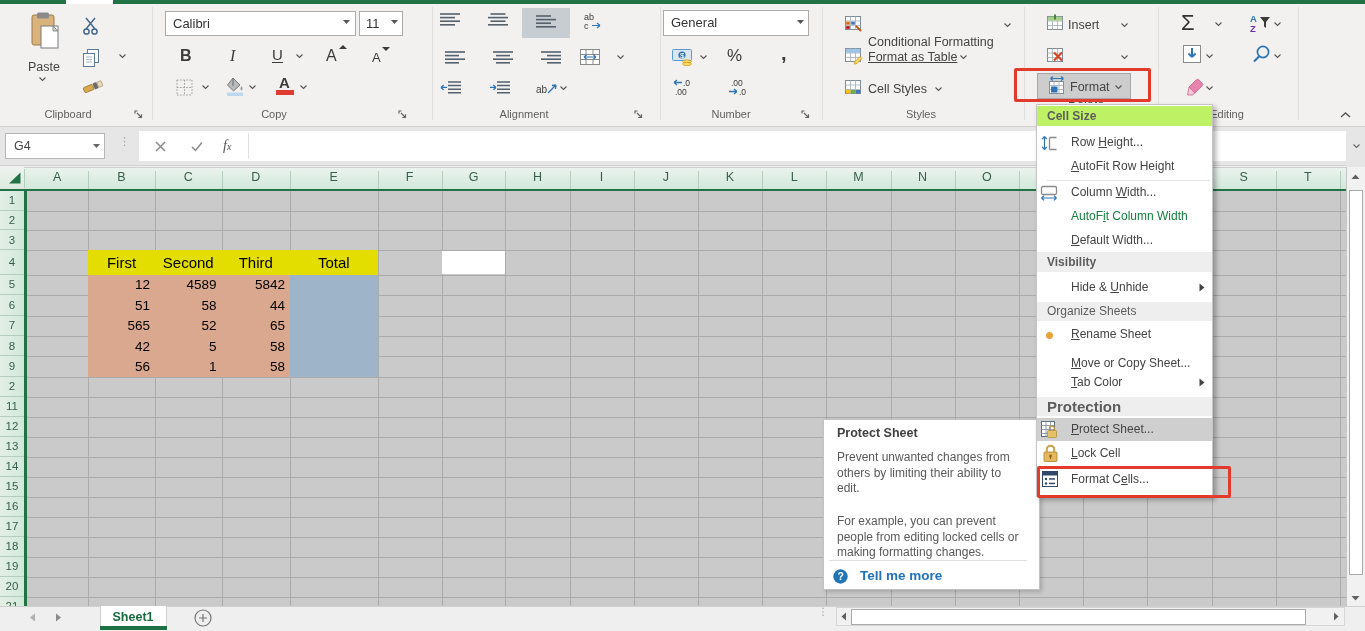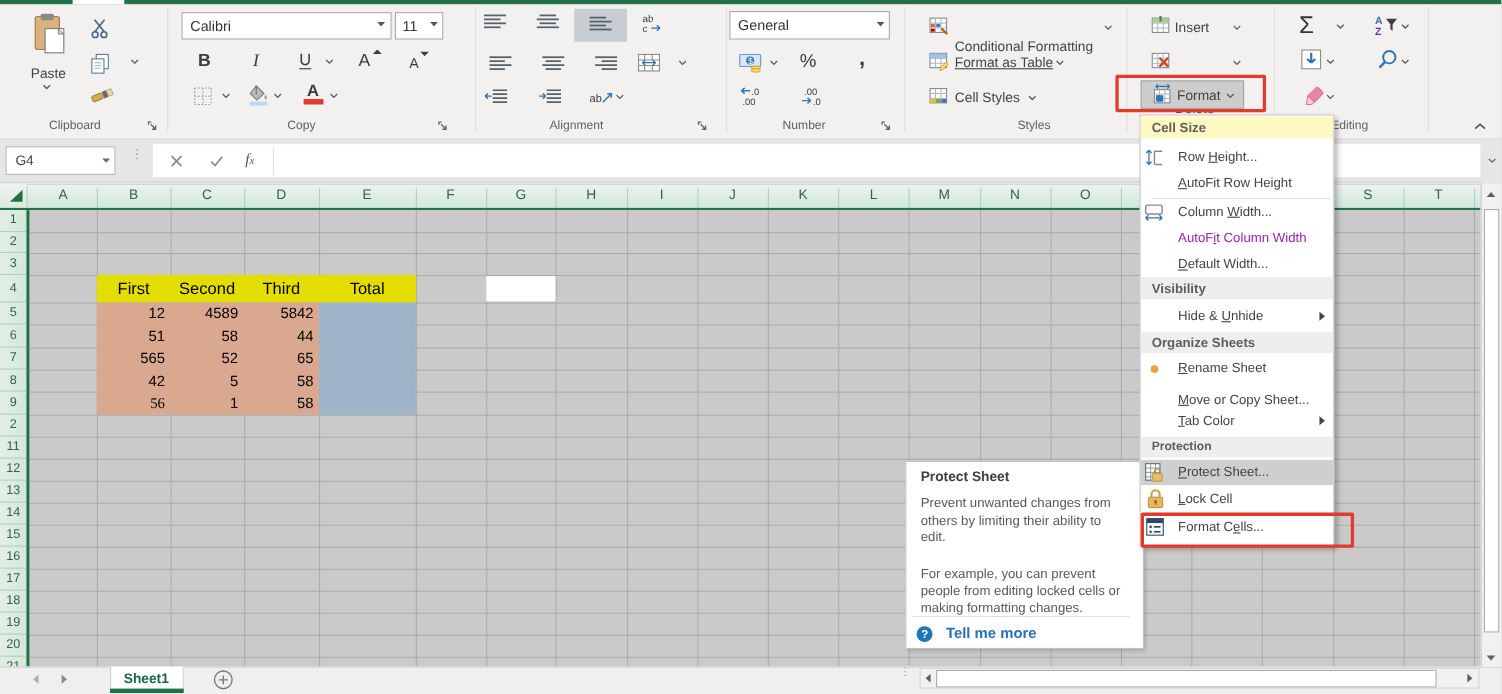--- a/index.html
+++ b/index.html
@@ -17,21 +17,21 @@
 <div class="ab" style="left:432px;top:7px;width:1px;height:113px;background:#dedede"></div>
 <div class="ab" style="left:660px;top:7px;width:1px;height:113px;background:#dedede"></div>
 <div class="ab" style="left:822px;top:7px;width:1px;height:113px;background:#dedede"></div>
 <div class="ab" style="left:1024px;top:7px;width:1px;height:113px;background:#dedede"></div>
 <div class="ab" style="left:1158px;top:7px;width:1px;height:113px;background:#dedede"></div>
 <div class="ab" style="left:1298px;top:7px;width:1px;height:113px;background:#dedede"></div>
 <div class="lbl" style="left:68px;top:108px;">Clipboard</div>
 <div class="lbl" style="left:274px;top:108px;">Copy</div>
 <div class="lbl" style="left:524px;top:108px;">Alignment</div>
 <div class="lbl" style="left:731px;top:108px;">Number</div>
-<div class="lbl" style="left:921px;top:108px;margin-left:19px;">Styles</div>
+<div class="lbl" style="left:921px;top:108px;">Styles</div>
 <div class="lbl" style="left:1227px;top:108px;">Editing</div>
 <svg class="ab" style="left:134px;top:110px" width="10" height="10">
     <path d="M1 3.5 V1 H3.5 M3 3 L7.5 7.5 M7.5 4.2 V7.5 H4.2" stroke="#636363" stroke-width="1.2" fill="none"></path>
   </svg>
 <svg class="ab" style="left:398px;top:110px" width="10" height="10">
     <path d="M1 3.5 V1 H3.5 M3 3 L7.5 7.5 M7.5 4.2 V7.5 H4.2" stroke="#636363" stroke-width="1.2" fill="none"></path>
   </svg>
 <svg class="ab" style="left:634px;top:110px" width="10" height="10">
     <path d="M1 3.5 V1 H3.5 M3 3 L7.5 7.5 M7.5 4.2 V7.5 H4.2" stroke="#636363" stroke-width="1.2" fill="none"></path>
   </svg>
@@ -454,21 +454,21 @@
 <div class="ab" style="left:138.5px;top:83.80000000000001px;width:120px;height:20.399999999999977px;display:flex;align-items:center;justify-content:flex-end;font-size:13.5px;color:#000;">5842</div>
 <div class="ab" style="left:3.5px;top:104.19999999999999px;width:120px;height:20.400000000000034px;display:flex;align-items:center;justify-content:flex-end;font-size:13.5px;color:#000;">51</div>
 <div class="ab" style="left:70.0px;top:104.19999999999999px;width:120px;height:20.400000000000034px;display:flex;align-items:center;justify-content:flex-end;font-size:13.5px;color:#000;">58</div>
 <div class="ab" style="left:138.5px;top:104.19999999999999px;width:120px;height:20.400000000000034px;display:flex;align-items:center;justify-content:flex-end;font-size:13.5px;color:#000;">44</div>
 <div class="ab" style="left:3.5px;top:124.60000000000002px;width:120px;height:20.399999999999977px;display:flex;align-items:center;justify-content:flex-end;font-size:13.5px;color:#000;">565</div>
 <div class="ab" style="left:70.0px;top:124.60000000000002px;width:120px;height:20.399999999999977px;display:flex;align-items:center;justify-content:flex-end;font-size:13.5px;color:#000;">52</div>
 <div class="ab" style="left:138.5px;top:124.60000000000002px;width:120px;height:20.399999999999977px;display:flex;align-items:center;justify-content:flex-end;font-size:13.5px;color:#000;">65</div>
 <div class="ab" style="left:3.5px;top:145.0px;width:120px;height:20.399999999999977px;display:flex;align-items:center;justify-content:flex-end;font-size:13.5px;color:#000;">42</div>
 <div class="ab" style="left:70.0px;top:145.0px;width:120px;height:20.399999999999977px;display:flex;align-items:center;justify-content:flex-end;font-size:13.5px;color:#000;">5</div>
 <div class="ab" style="left:138.5px;top:145.0px;width:120px;height:20.399999999999977px;display:flex;align-items:center;justify-content:flex-end;font-size:13.5px;color:#000;">58</div>
-<div class="ab" style="left:3.5px;top:165.39999999999998px;width:120px;height:20.400000000000034px;display:flex;align-items:center;justify-content:flex-end;font-size:13.5px;color:#000;font-family:Liberation Serif, serif;">56</div>
+<div class="ab" style="left:3.5px;top:165.39999999999998px;width:120px;height:20.400000000000034px;display:flex;align-items:center;justify-content:flex-end;font-size:13.5px;color:#000;">56</div>
 <div class="ab" style="left:70.0px;top:165.39999999999998px;width:120px;height:20.400000000000034px;display:flex;align-items:center;justify-content:flex-end;font-size:13.5px;color:#000;">1</div>
 <div class="ab" style="left:138.5px;top:165.39999999999998px;width:120px;height:20.400000000000034px;display:flex;align-items:center;justify-content:flex-end;font-size:13.5px;color:#000;">58</div>
 </div>
 <div class="ab" style="left:0;top:606px;width:1365px;height:25px;background:#efefef;border-top:1px solid #cfcfcf"></div>
 <svg class="ab" style="left:28px;top:613px" width="8" height="9">
     <path d="M7 0.5 L2 4.5 L7 8.5 Z" fill="#b0b0b0"></path>
   </svg>
 <svg class="ab" style="left:55px;top:613px" width="8" height="9">
     <path d="M1 0.5 L6 4.5 L1 8.5 Z" fill="#8a8a8a"></path>
   </svg>
@@ -501,47 +501,47 @@
 <div class="ab" style="left:837px;top:426px;font-size:12.5px;font-weight:bold;color:#404040;">Protect Sheet</div>
 <div class="ab" style="left:837px;top:450px;width:180px;font-size:12px;color:#595959;line-height:15.6px;">Prevent unwanted changes from others by limiting their ability to edit.</div>
 <div class="ab" style="left:837px;top:514px;width:185px;font-size:12px;color:#595959;line-height:15.6px;">For example, you can prevent people from editing locked cells or making formatting changes.</div>
 <div class="ab" style="left:829px;top:560px;width:198px;height:1px;background:#e0e0e0"></div>
 <svg class="ab" style="left:833px;top:569px" width="15" height="15">
     <circle cx="7.5" cy="7.5" r="7.2" fill="#2076b5"></circle>
     <text x="4.6" y="11.4" font-size="10.5" font-weight="bold" fill="#fff" font-family="Liberation Sans">?</text>
   </svg>
 <div class="ab" style="left:860px;top:568px;font-size:13.5px;font-weight:bold;color:#2272ba;">Tell me more</div>
 <div class="ab" style="left:1036px;top:104px;width:177px;height:393px;background:#fff;border:1px solid #c5c5c5;box-shadow:3px 3px 5px rgba(0,0,0,0.3);"></div>
-<div class="ab" style="left:1037px;top:105.5px;width:175px;height:20.0px;background:#fef9c3;display:flex;align-items:center;">
+<div class="ab" style="left:1037px;top:105.5px;width:175px;height:20.0px;background:#bef264;display:flex;align-items:center;">
     <span style="padding-left:10px;font-size:12px;font-weight:bold;color:#5d5d5d;">Cell Size</span>
   </div>
 <div class="ab" style="left:1071px;top:135px;font-size:12px;color:#444;white-space:nowrap;">Row <u>H</u>eight...</div>
 <div class="ab" style="left:1071px;top:158.5px;font-size:12px;color:#444;white-space:nowrap;"><u>A</u>utoFit Row Height</div>
 <div class="ab" style="left:1047px;top:179.8px;width:163px;height:1px;background:#e3e3e3"></div>
 <div class="ab" style="left:1071px;top:184.5px;font-size:12px;color:#444;white-space:nowrap;">Column <u>W</u>idth...</div>
-<div class="ab" style="left:1071px;top:208.5px;font-size:12px;color:#a21caf;white-space:nowrap;">AutoF<u>i</u>t Column Width</div>
+<div class="ab" style="left:1071px;top:208.5px;font-size:12px;color:#15803d;white-space:nowrap;">AutoF<u>i</u>t Column Width</div>
 <div class="ab" style="left:1071px;top:232.5px;font-size:12px;color:#444;white-space:nowrap;"><u>D</u>efault Width...</div>
 <div class="ab" style="left:1037px;top:252px;width:175px;height:19.5px;background:#eeeeee;display:flex;align-items:center;">
     <span style="padding-left:10px;font-size:12px;font-weight:bold;color:#5d5d5d;">Visibility</span>
   </div>
 <div class="ab" style="left:1071px;top:279.5px;font-size:12px;color:#444;white-space:nowrap;">Hide &amp; <u>U</u>nhide</div>
 <svg class="ab" style="left:1199px;top:283.0px" width="6" height="9">
     <path d="M0.5 0.5 L5.5 4.5 L0.5 8.5 Z" fill="#444"></path>
   </svg>
 <div class="ab" style="left:1037px;top:301.5px;width:175px;height:19.5px;background:#eeeeee;display:flex;align-items:center;">
-    <span style="padding-left:10px;font-size:12px;font-weight:bold;color:#5d5d5d;">Organize Sheets</span>
+    <span style="padding-left:10px;font-size:12px;font-weight:normal;color:#5d5d5d;">Organize Sheets</span>
   </div>
 <div class="ab" style="left:1071px;top:327px;font-size:12px;color:#444;white-space:nowrap;"><u>R</u>ename Sheet</div>
 <div class="ab" style="left:1071px;top:356px;font-size:12px;color:#444;white-space:nowrap;"><u>M</u>ove or Copy Sheet...</div>
 <div class="ab" style="left:1071px;top:375px;font-size:12px;color:#444;white-space:nowrap;"><u>T</u>ab Color</div>
 <svg class="ab" style="left:1199px;top:378.0px" width="6" height="9">
     <path d="M0.5 0.5 L5.5 4.5 L0.5 8.5 Z" fill="#444"></path>
   </svg>
 <div class="ab" style="left:1037px;top:396.5px;width:175px;height:19.5px;background:#eeeeee;display:flex;align-items:center;">
-    <span style="padding-left:10px;font-size:11px;font-weight:bold;color:#5d5d5d;">Protection</span>
+    <span style="padding-left:10px;font-size:15px;font-weight:bold;color:#5d5d5d;">Protection</span>
   </div>
 <div class="ab" style="left:1037px;top:418.0px;width:175px;height:23px;background:#cfcfcf;"></div>
 <div class="ab" style="left:1071px;top:421.5px;font-size:12px;color:#444;white-space:nowrap;"><u>P</u>rotect Sheet...</div>
 <div class="ab" style="left:1071px;top:445.5px;font-size:12px;color:#444;white-space:nowrap;"><u>L</u>ock Cell</div>
 <div class="ab" style="left:1047px;top:466.3px;width:163px;height:1px;background:#e3e3e3"></div>
 <div class="ab" style="left:1071px;top:472px;font-size:12px;color:#444;white-space:nowrap;">Format C<u>e</u>lls...</div>
 <svg class="ab" style="left:1041px;top:135px" width="17" height="16">
 <path d="M3.5 1.5 v13 m0 -13 l-2.4 2.6 m2.4 -2.6 l2.4 2.6 m-2.4 10.4 l-2.4 -2.6 m2.4 2.6 l2.4 -2.6" stroke="#2e75b5" stroke-width="1.2" fill="none"></path>
 <path d="M8.5 2.5 h7 m-7 0 v12 m0 0 h7" stroke="#8a8a8a" stroke-width="1.3" fill="none"></path>
 </svg>

